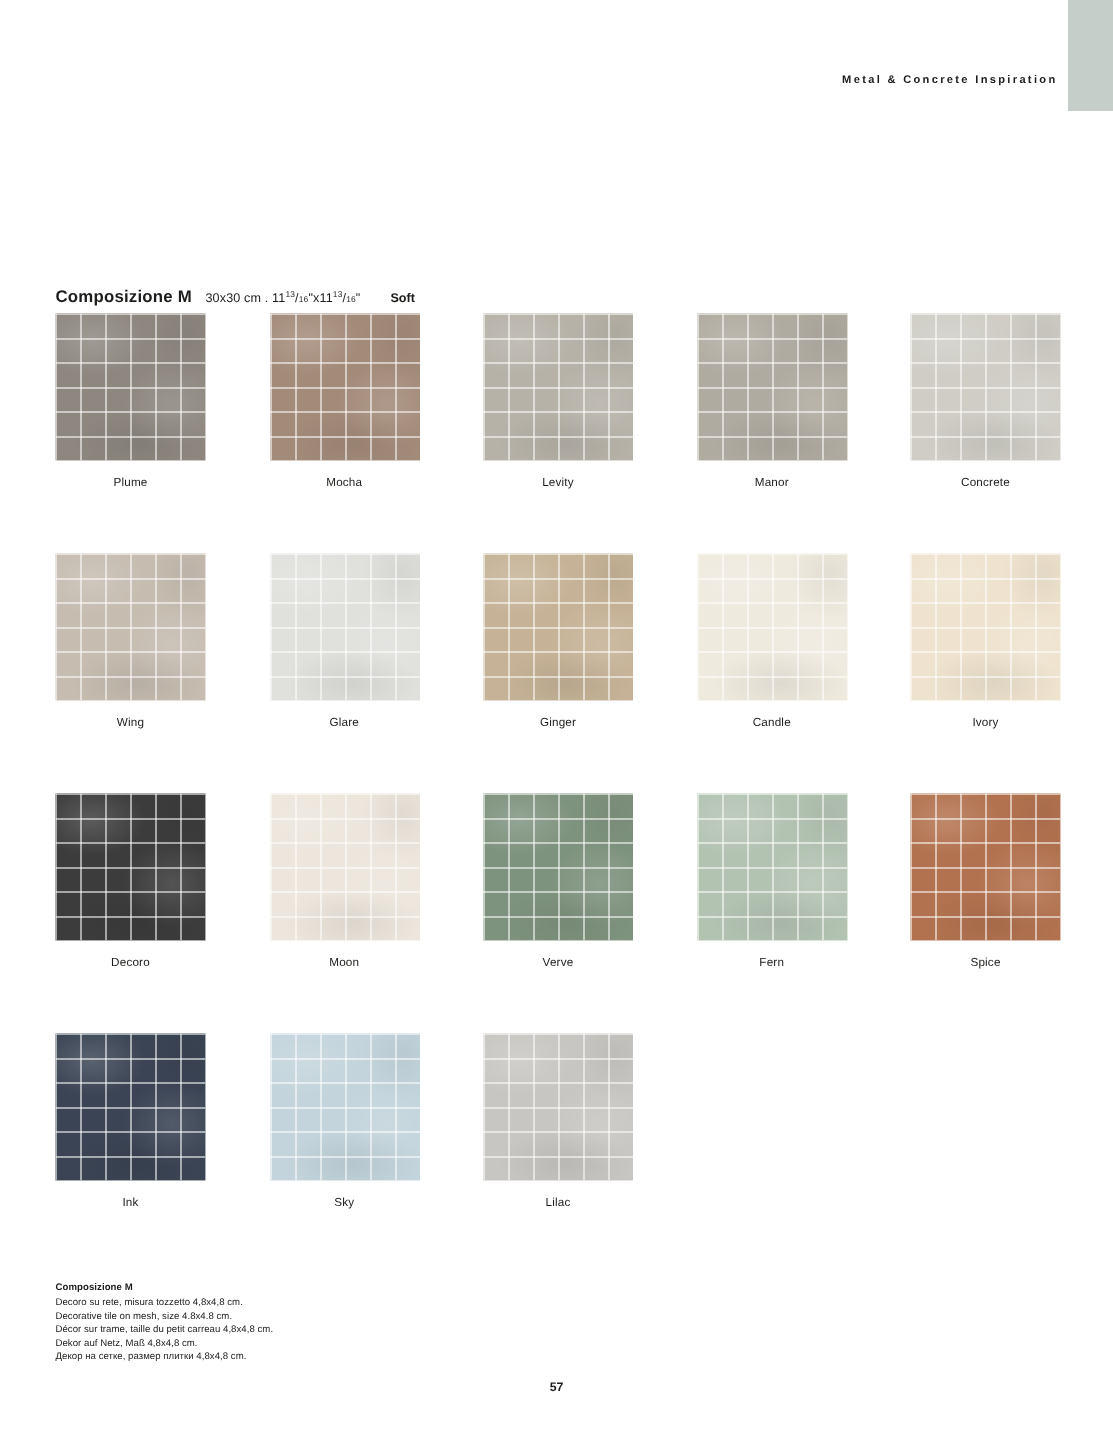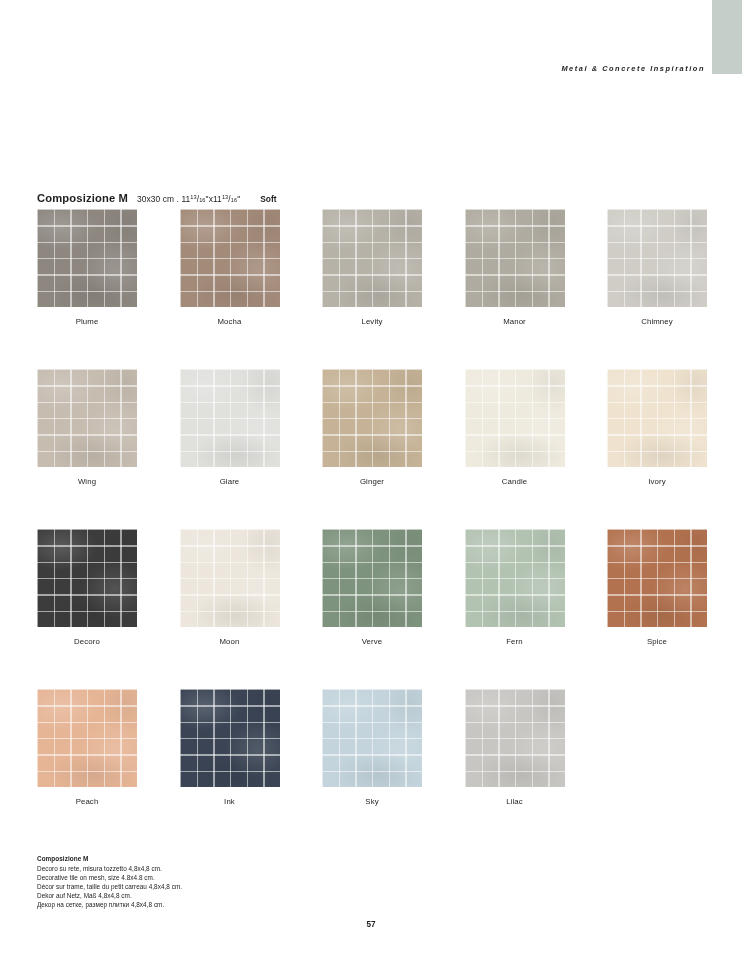--- a/index.html
+++ b/index.html
@@ -22,28 +22,27 @@
     top: 0;
     right: 0;
     width: 30px;
     height: 74px;
     background: #c5cec8;
   }
 
   
   #page-header {
     position: absolute;
-    top: 64px;
+    top: 48px;
     right: 37px;
     font-size: 7.4px;
     font-weight: bold;
     letter-spacing: 1.55px;
     color: #1d1d1b;
     white-space: nowrap;
-    font-style: italic;
   }
 
   
   #title-row {
     position: absolute;
     top: 192px;
     left: 37px;
     display: flex;
     align-items: baseline;
     white-space: nowrap;
@@ -203,21 +202,21 @@
         <div class="mottle"></div>
         <div class="grout"></div>
       </div>
       <div class="swatch-label">Manor</div>
     </div>
     <div class="swatch-cell">
       <div class="swatch-tile" style="background: rgb(207, 205, 198);">
         <div class="mottle"></div>
         <div class="grout"></div>
       </div>
-      <div class="swatch-label">Chimney</div>
+      <div class="swatch-label">Concrete</div>
     </div>
     <div class="swatch-cell">
       <div class="swatch-tile" style="background: rgb(198, 188, 176);">
         <div class="mottle"></div>
         <div class="grout"></div>
       </div>
       <div class="swatch-label">Wing</div>
     </div>
     <div class="swatch-cell">
       <div class="swatch-tile" style="background: rgb(224, 225, 221);">
@@ -274,27 +273,20 @@
         <div class="grout"></div>
       </div>
       <div class="swatch-label">Fern</div>
     </div>
     <div class="swatch-cell">
       <div class="swatch-tile" style="background: rgb(178, 114, 79);">
         <div class="mottle"></div>
         <div class="grout"></div>
       </div>
       <div class="swatch-label">Spice</div>
-    </div>
-    <div class="swatch-cell">
-      <div class="swatch-tile" style="background: rgb(230, 181, 150);">
-        <div class="mottle"></div>
-        <div class="grout"></div>
-      </div>
-      <div class="swatch-label">Peach</div>
     </div>
     <div class="swatch-cell">
       <div class="swatch-tile" style="background: rgb(58, 68, 84);">
         <div class="mottle"></div>
         <div class="grout"></div>
       </div>
       <div class="swatch-label">Ink</div>
     </div>
     <div class="swatch-cell">
       <div class="swatch-tile" style="background: rgb(195, 212, 220);">

